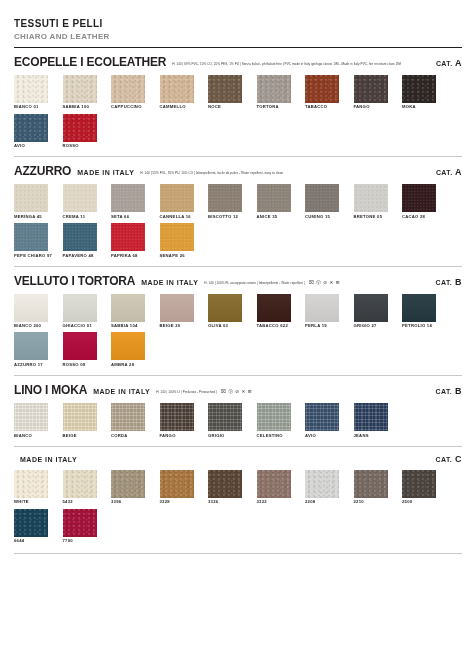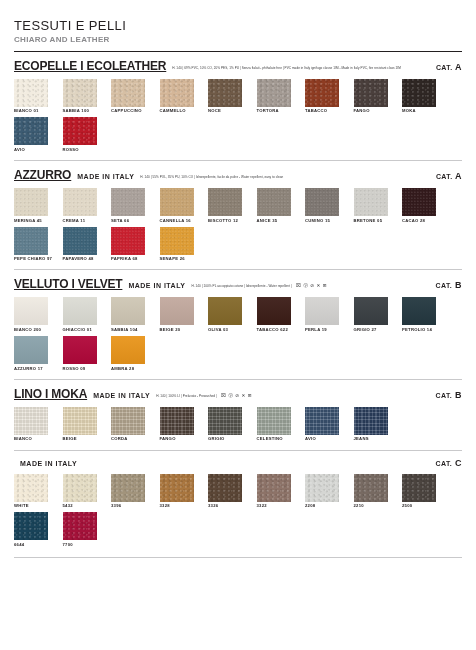--- a/index.html
+++ b/index.html
@@ -20,22 +20,22 @@
     position: relative;
     box-sizing: border-box;
     padding: 0 14px;
   }
 
   
   .page-header {
     padding-top: 18px;
   }
   .page-title {
-    font-size: 13px;
-    font-weight: normal;
+    font-size: 10px;
+    font-weight: bold;
     letter-spacing: 0.4px;
     color: #231f20;
     line-height: 1.25;
   }
   .page-subtitle {
     font-size: 8px;
     font-weight: bold;
     letter-spacing: 0.3px;
     color: #8a8a8d;
     line-height: 1.3;
@@ -54,21 +54,20 @@
     display: flex;
     align-items: baseline;
     width: 100%;
   }
   .sec-name {
     font-size: 12px;
     font-weight: bold;
     letter-spacing: -0.2px;
     white-space: nowrap;
     color: #231f20;
-    text-decoration: underline;
   }
   .sec-origin {
     font-size: 7px;
     font-weight: bold;
     letter-spacing: 0.5px;
     margin-left: 6px;
     white-space: nowrap;
     color: #231f20;
   }
   .sec-spec {
@@ -289,21 +288,21 @@
           </div>
           <div class="swatch">
             <div class="chip tex-suede" style="background-color: rgb(221, 156, 53);"></div>
             <div class="chip-label">SENAPE 26</div>
           </div>
         </div>
         <div class="rule-light"></div>
       </div>
       <div class="section">
         <div class="section-head">
-          <span class="sec-name">VELLUTO I VELVET</span>
+          <span class="sec-name">VELLUTO I TORTORA</span>
           <span class="sec-origin">MADE IN ITALY</span>
           <span class="sec-spec">H. 140  |  100% PL accoppiato cotone  |  Idrorepellente  -  Water repellent  |<span class="sec-care">⌧ Ⓥ ⊘ ✕ ⊞</span></span>
           <span class="sec-cat"><span>CAT.</span><span class="cat-letter"> B</span></span>
         </div>
         <div class="swatch-grid">
           <div class="swatch">
             <div class="chip tex-velvet" style="background-color: rgb(239, 234, 226);"></div>
             <div class="chip-label">BIANCO 200</div>
           </div>
           <div class="swatch">

